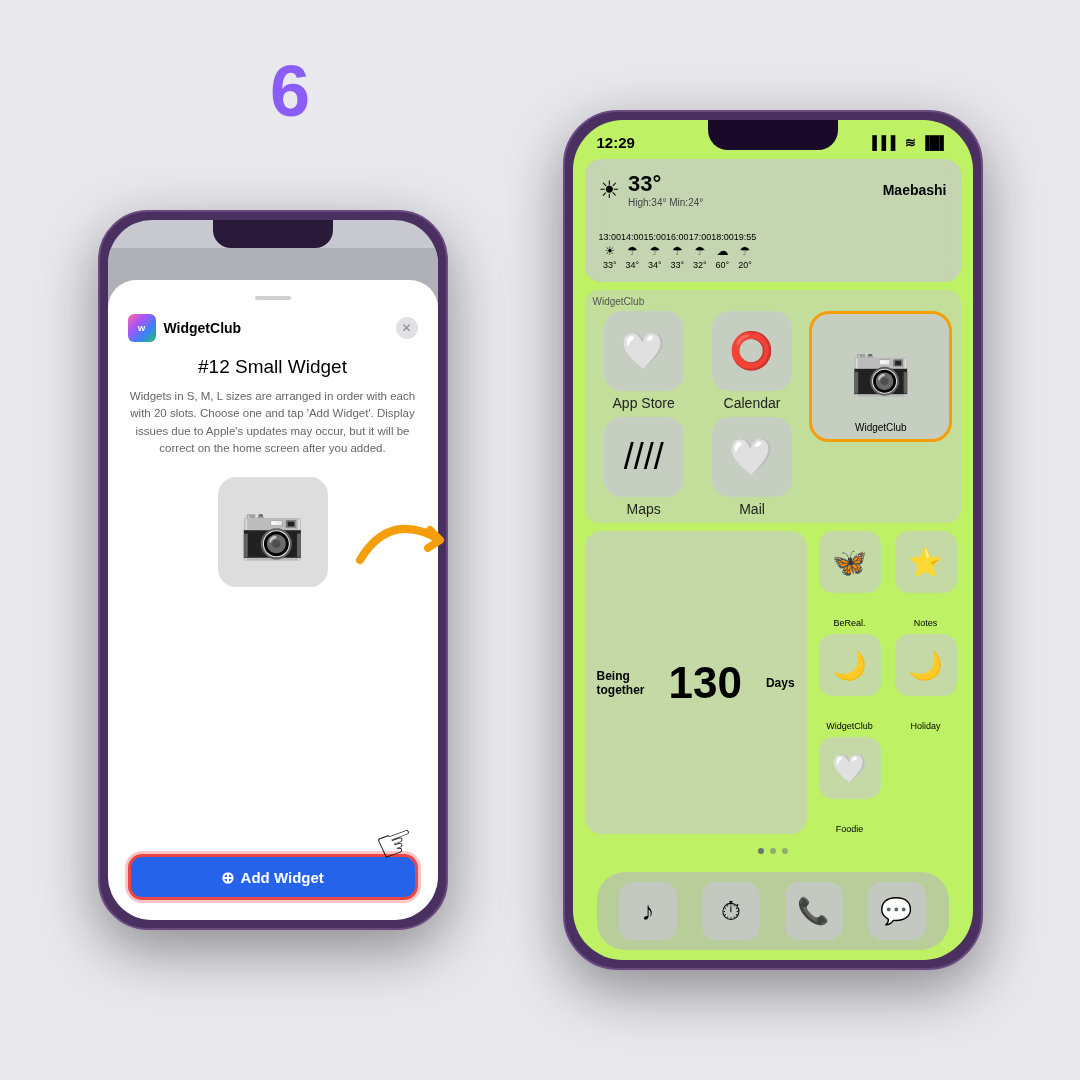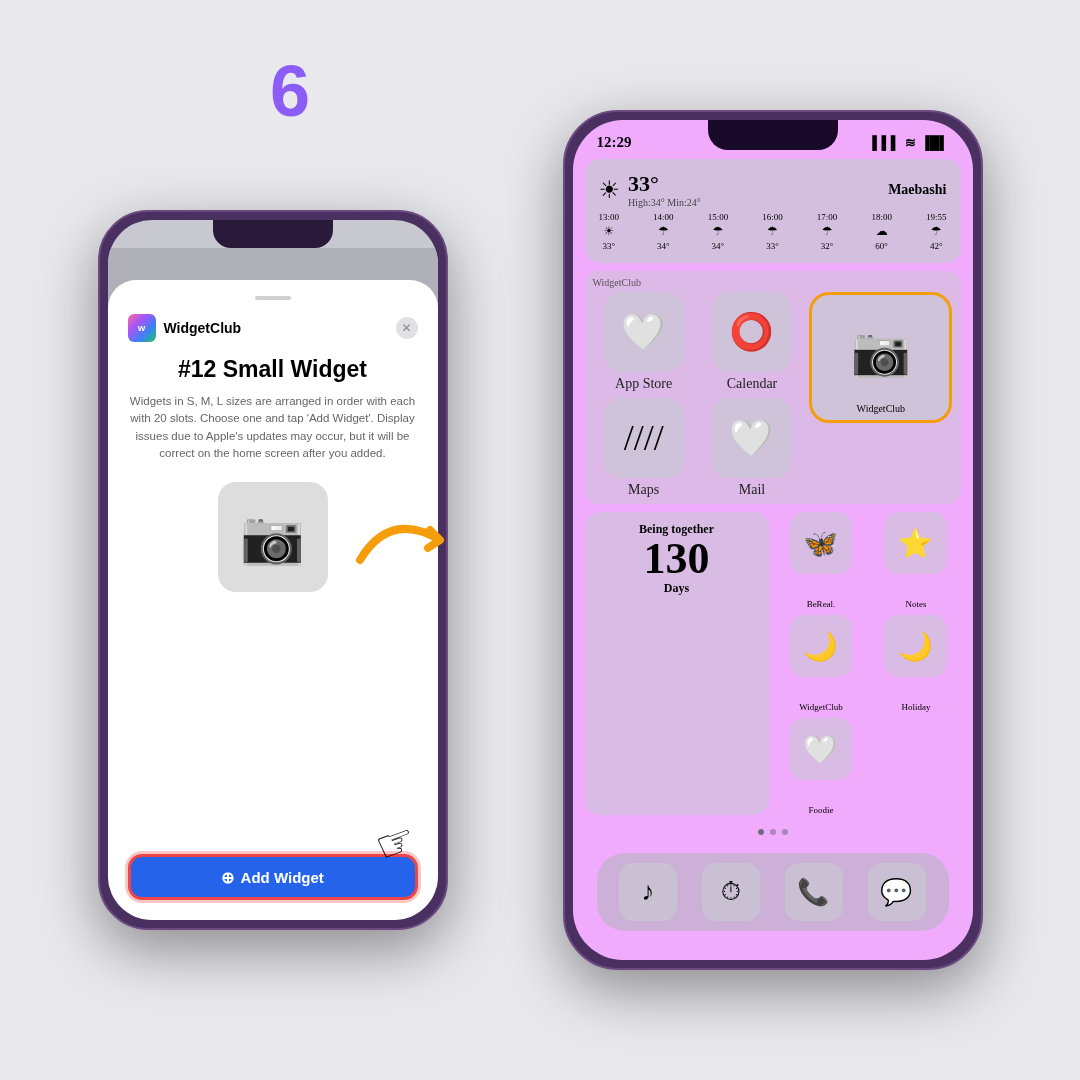--- a/index.html
+++ b/index.html
@@ -105,22 +105,22 @@
       height: 22px;
       background: #e0e0e5;
       border-radius: 50%;
       display: flex;
       align-items: center;
       justify-content: center;
       font-size: 12px;
       color: #888;
     }
     .sheet-title {
-      font-size: 23px;
-      font-weight: 700;
+      font-size: 19px;
+      font-weight: 400;
       text-align: center;
       margin-bottom: 10px;
     }
     .sheet-desc {
       font-size: 11.5px;
       color: #666;
       text-align: center;
       line-height: 1.5;
       margin-bottom: 12px;
     }
@@ -175,24 +175,23 @@
       height: 860px;
       background: #4a3060;
       border-radius: 55px;
       position: relative;
       box-shadow: 0 20px 60px rgba(0,0,0,0.4);
       border: 2px solid #6a4a80;
     }
     .phone-right-inner {
       position: absolute;
       inset: 8px;
-      background: #f0abfc;
+      background: #bef264;
       border-radius: 50px;
       overflow: hidden;
-      font-family: Liberation Serif, serif;
     }
     .status-bar {
       display: flex;
       justify-content: space-between;
       align-items: center;
       padding: 12px 24px 0;
       font-size: 13px;
       font-weight: 600;
     }
     .status-time { font-size: 15px; font-weight: 700; }
@@ -227,22 +226,22 @@
       align-items: center;
       justify-content: space-between;
     }
     .weather-left { display: flex; align-items: center; gap: 8px; }
     .sun-icon { font-size: 24px; }
     .temp-info .temp { font-size: 22px; font-weight: 700; }
     .temp-info .range { font-size: 10px; color: #444; }
     .city-name { font-size: 14px; font-weight: 600; }
     .weather-hours {
       display: flex;
-      justify-content: space-between;
-      margin-top: 4px;
+      justify-content: flex-start;
+      margin-top: 24px;
     }
     .hour-col { display: flex; flex-direction: column; align-items: center; gap: 2px; font-size: 9px; }
     .hour-icon { font-size: 12px; }
     .app-icon-wrap {
       display: flex;
       flex-direction: column;
       align-items: center;
       gap: 4px;
     }
     .app-icon {
@@ -284,22 +283,23 @@
     .middle-row {
       display: grid;
       grid-template-columns: 1fr 1fr;
       gap: 8px;
     }
     .together-widget {
       background: rgba(200,200,210,0.6);
       border-radius: 16px;
       padding: 10px 12px;
       display: flex;
-      flex-direction: column;
-      align-items: center;
+      flex-direction: row;
+      align-items: center;
+      gap: 24px;
     }
     .together-title { font-size: 12px; font-weight: 700; }
     .together-days { font-size: 44px; font-weight: 800; line-height: 1; }
     .together-sub { font-size: 12px; font-weight: 600; }
 
     .right-mini-grid {
       display: grid;
       grid-template-columns: 1fr 1fr;
       gap: 6px;
     }
@@ -496,21 +496,21 @@
               <span>32°</span>
             </div>
             <div class="hour-col">
               <span>18:00</span>
               <span class="hour-icon">☁</span>
               <span>60°</span>
             </div>
             <div class="hour-col">
               <span>19:55</span>
               <span class="hour-icon">☂</span>
-              <span>42°</span>
+              <span>20°</span>
             </div>
           </div>
         </div>
 
         <div class="widgetclub-section">
           <div class="wc-section-label">WidgetClub</div>
           <div class="wc-grid">
 
             <div class="app-icon-wrap">
               <div class="app-icon" style="background: rgba(200,200,210,0.7);">

